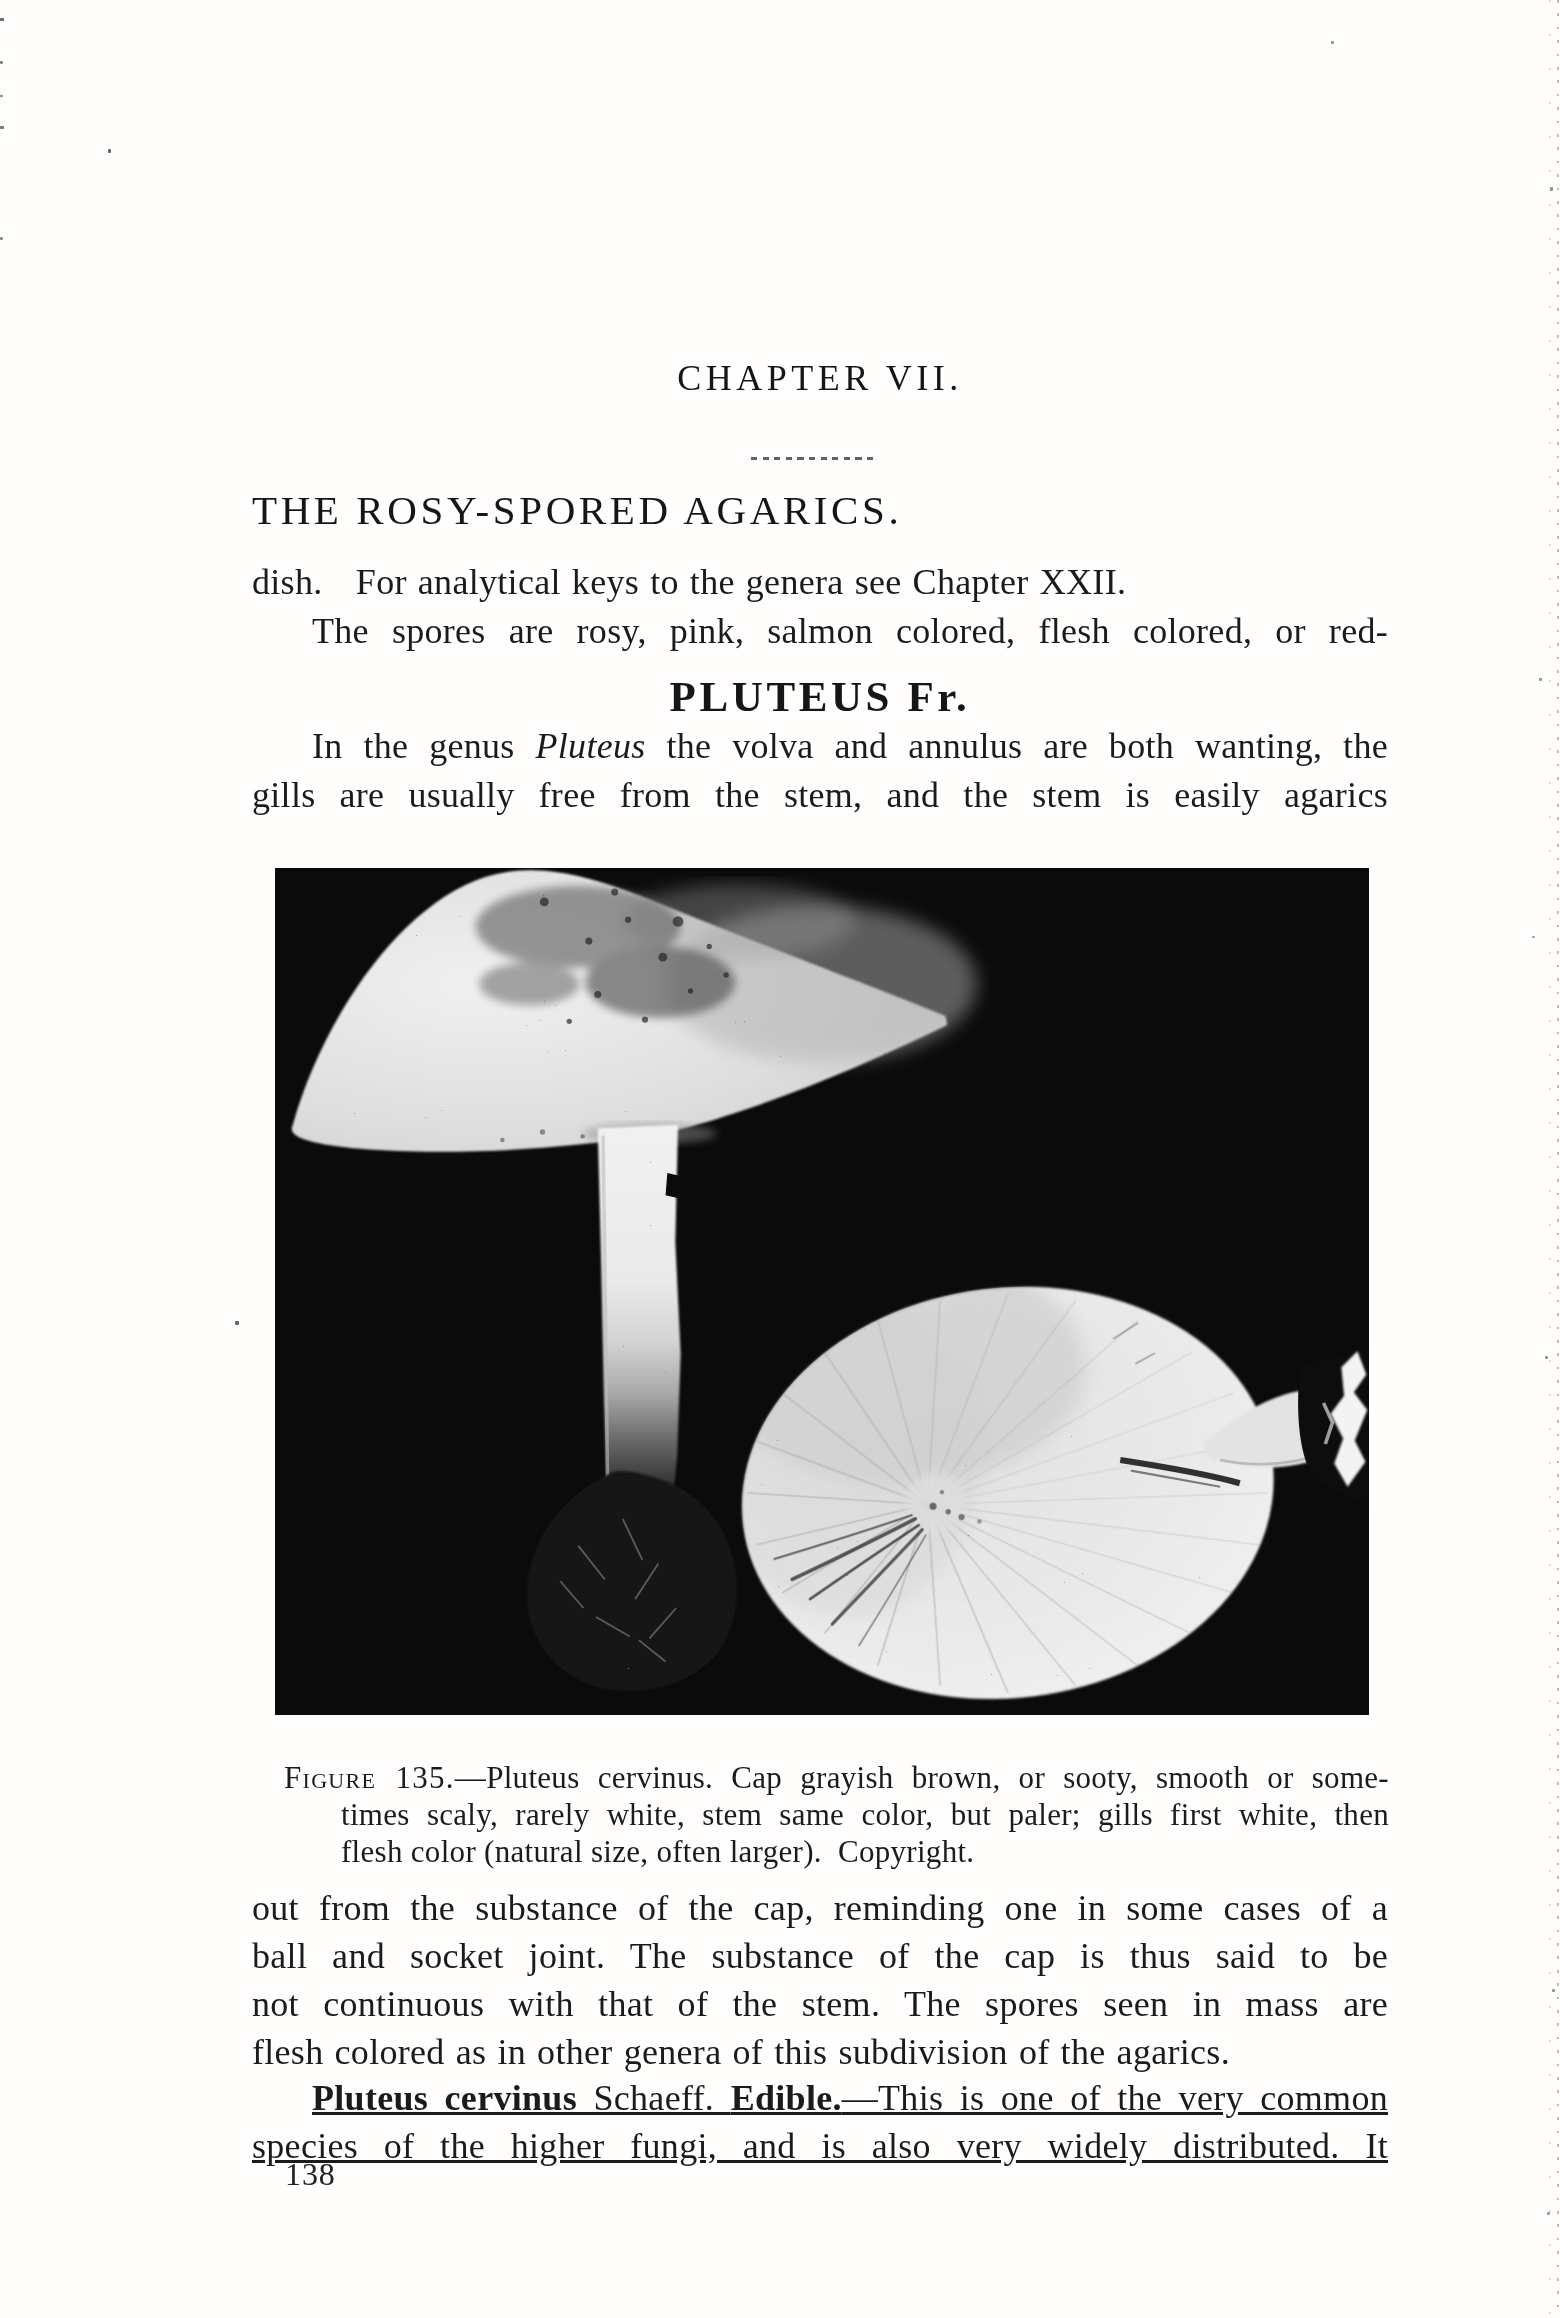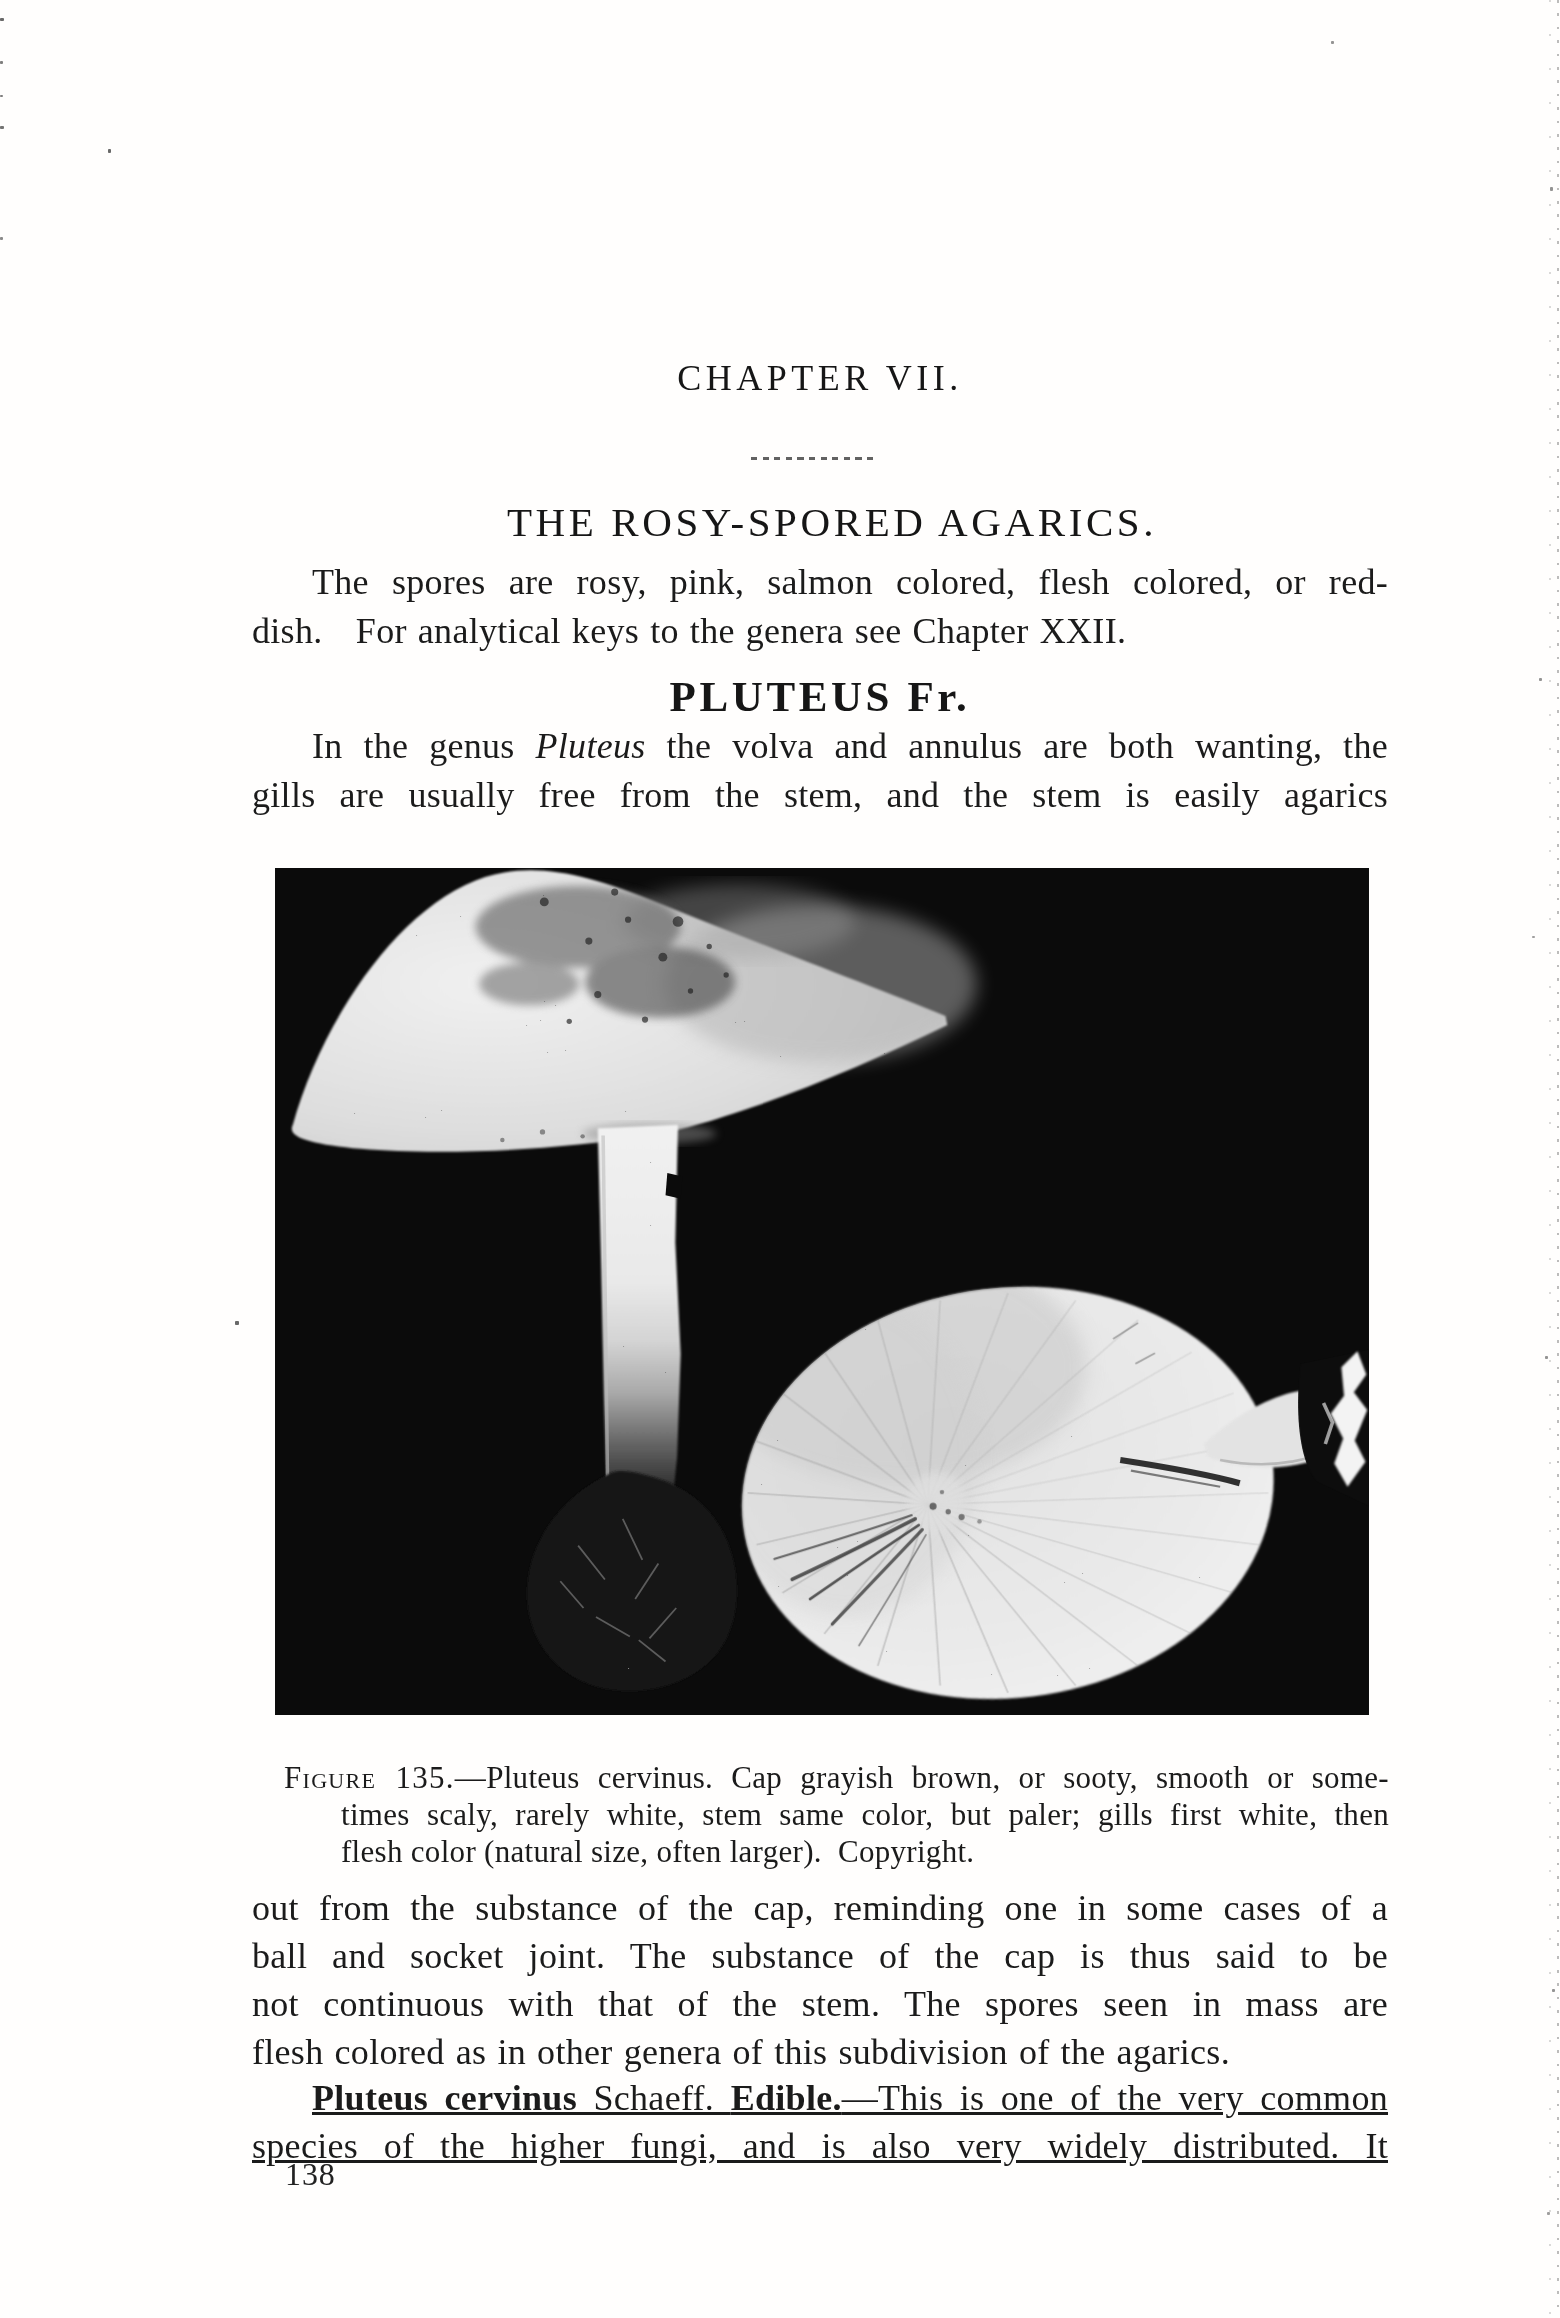--- a/index.html
+++ b/index.html
@@ -17,22 +17,22 @@
     font-size:36px;letter-spacing:4.5px;text-align:center;line-height:1;
     font-weight:normal;margin:0;color:#161616;
   }
   .ornament{
     position:absolute;left:751px;top:457px;width:128px;height:2.7px;
     background:repeating-linear-gradient(to right,#2e2e2e 0 6.2px,transparent 6.2px 11.6px);
     opacity:.75;
   }
   .h-section{
     position:absolute;left:252px;top:490px;width:1136px;
-    font-size:41px;letter-spacing:3.6px;text-align:center;line-height:1;
-    font-weight:normal;margin:12px;color:#161616;
+    font-size:41px;letter-spacing:3.6px;text-align:left;line-height:1;
+    font-weight:normal;margin:0;color:#161616;
   }
   .h-genus{
     position:absolute;left:252px;top:675px;width:1136px;
     font-size:43px;letter-spacing:3.6px;text-align:center;line-height:1;
     font-weight:bold;margin:0;color:#161616;
   }
   .para{position:absolute;left:252px;width:1136px;font-size:36px;line-height:49px;
         letter-spacing:0.3px;word-spacing:1.8px;}
   .para-intro{top:558px;}
   .para-genus{top:722px;line-height:49px;}
@@ -99,22 +99,22 @@
   <div class="speck sp13"></div>
   <div class="speck sp14"></div>
   <div class="edge-col"></div>
   <div class="edge-col2"></div>
 
   <h1 class="h-chapter">CHAPTER VII.</h1>
   <div class="ornament"></div>
   <h2 class="h-section">THE ROSY-SPORED AGARICS.</h2>
 
   <div class="para para-intro">
+    <span class="line">dish.&nbsp;&nbsp; For analytical keys to the genera see Chapter XXII.</span>
     <span class="line just indent">The spores are rosy, pink, salmon colored, flesh colored, or red-</span>
-    <span class="line">dish.&nbsp;&nbsp; For analytical keys to the genera see Chapter XXII.</span>
   </div>
 
   <h3 class="h-genus">PLUTEUS Fr.</h3>
 
   <div class="para para-genus">
     <span class="line just indent"><span>In the genus </span><span class="it">Pluteus</span><span> the volva and annulus are both wanting, the</span></span>
     <span class="line just">gills are usually free from the stem, and the stem is easily agarics</span>
   </div>
 
   <svg class="photo" viewBox="0 0 1227 950" role="img" aria-label="Two Pluteus cervinus mushrooms on a black background: one upright with broad pale cap, long whitish stem and dark fuzzy base; one lying on its side showing the radiating gills of the under surface with its stem toward the right">

